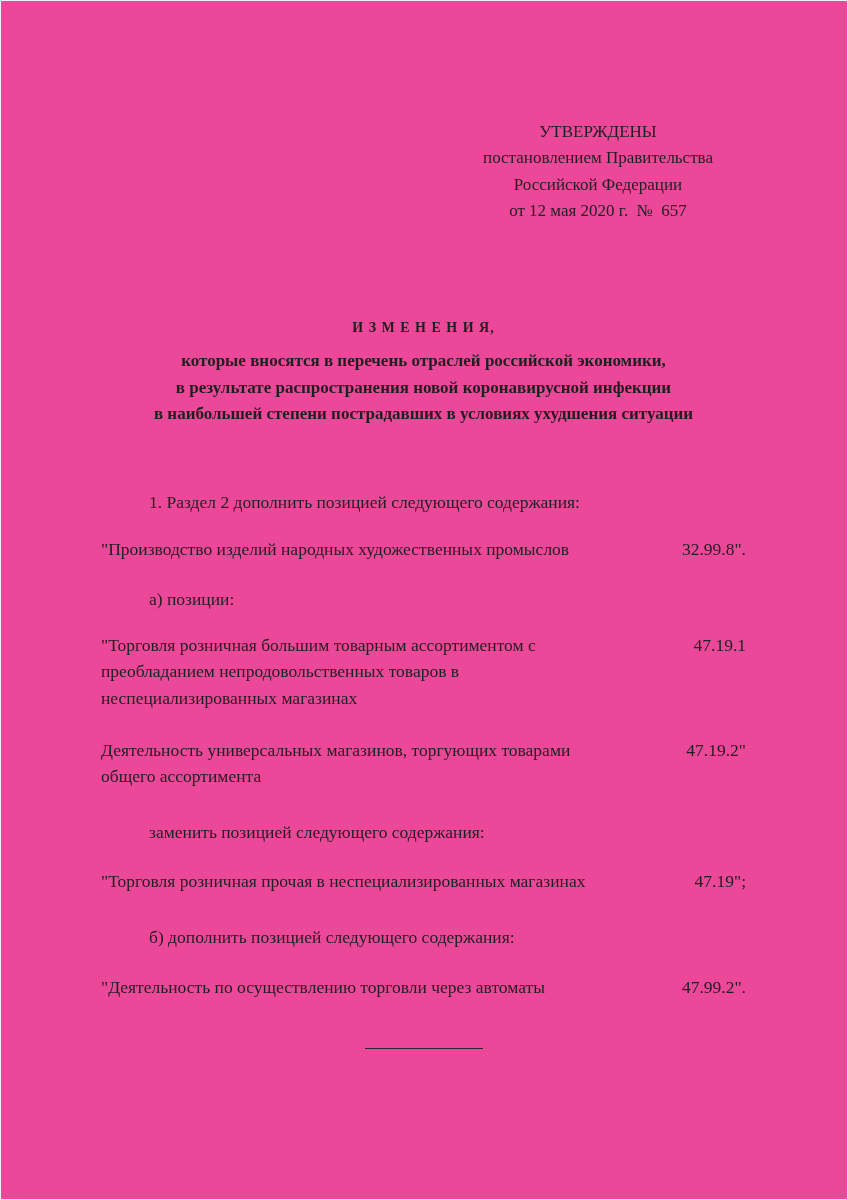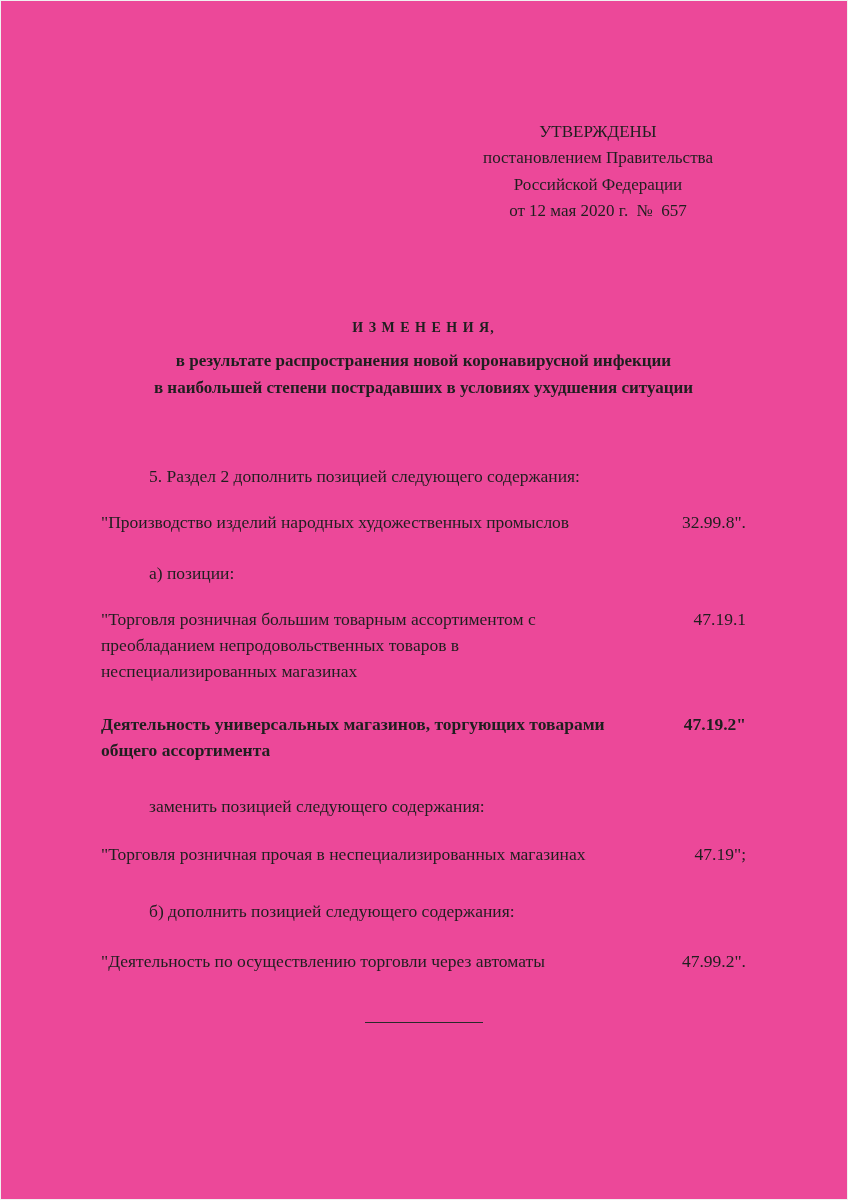--- a/index.html
+++ b/index.html
@@ -64,21 +64,21 @@
   .para-4 { margin-top: 30px; }
   .para-5 { margin-top: 30px; font-family: Liberation Serif, serif; }
   
   .entry {
     display: flex;
     align-items: flex-start;
     margin-top: 20px;
     font-size: 17.5px;
     line-height: 1.5;
   }
-  .entry-3 { margin-top: 26px; font-weight: bold; }
+  .entry-3 { margin-top: 26px; }
   .entry-4 { margin-top: 22px; }
   .entry-5 { margin-top: 24px; }
   .entry-text {
     width: 505px;
   }
   .entry-code {
     margin-left: auto;
     white-space: nowrap;
     text-align: right;
   }
@@ -98,25 +98,26 @@
 
     <div class="approval">
       <div>УТВЕРЖДЕНЫ</div>
       <div>постановлением Правительства</div>
       <div>Российской Федерации</div>
       <div>от 12 мая 2020 г.  №  657</div>
     </div>
 
     <div class="title-block">
       <div class="title-main">И З М Е Н Е Н И Я,</div>
+      <div class="title-sub">которые вносятся в перечень отраслей российской экономики,</div>
       <div class="title-sub">в результате распространения новой коронавирусной инфекции</div>
       <div class="title-sub">в наибольшей степени пострадавших в условиях ухудшения ситуации</div>
     </div>
 
-    <p class="para para-1">5. Раздел 2 дополнить позицией следующего содержания:</p>
+    <p class="para para-1">1. Раздел 2 дополнить позицией следующего содержания:</p>
 
     <div class="entry entry-1">
       <div class="entry-text">"Производство изделий народных художественных промыслов</div>
       <div class="entry-code">32.99.8".</div>
     </div>
 
     <p class="para para-3">а) позиции:</p>
 
     <div class="entry entry-2">
       <div class="entry-text">"Торговля розничная большим товарным ассортиментом с преобладанием непродовольственных товаров в неспециализированных магазинах</div>

